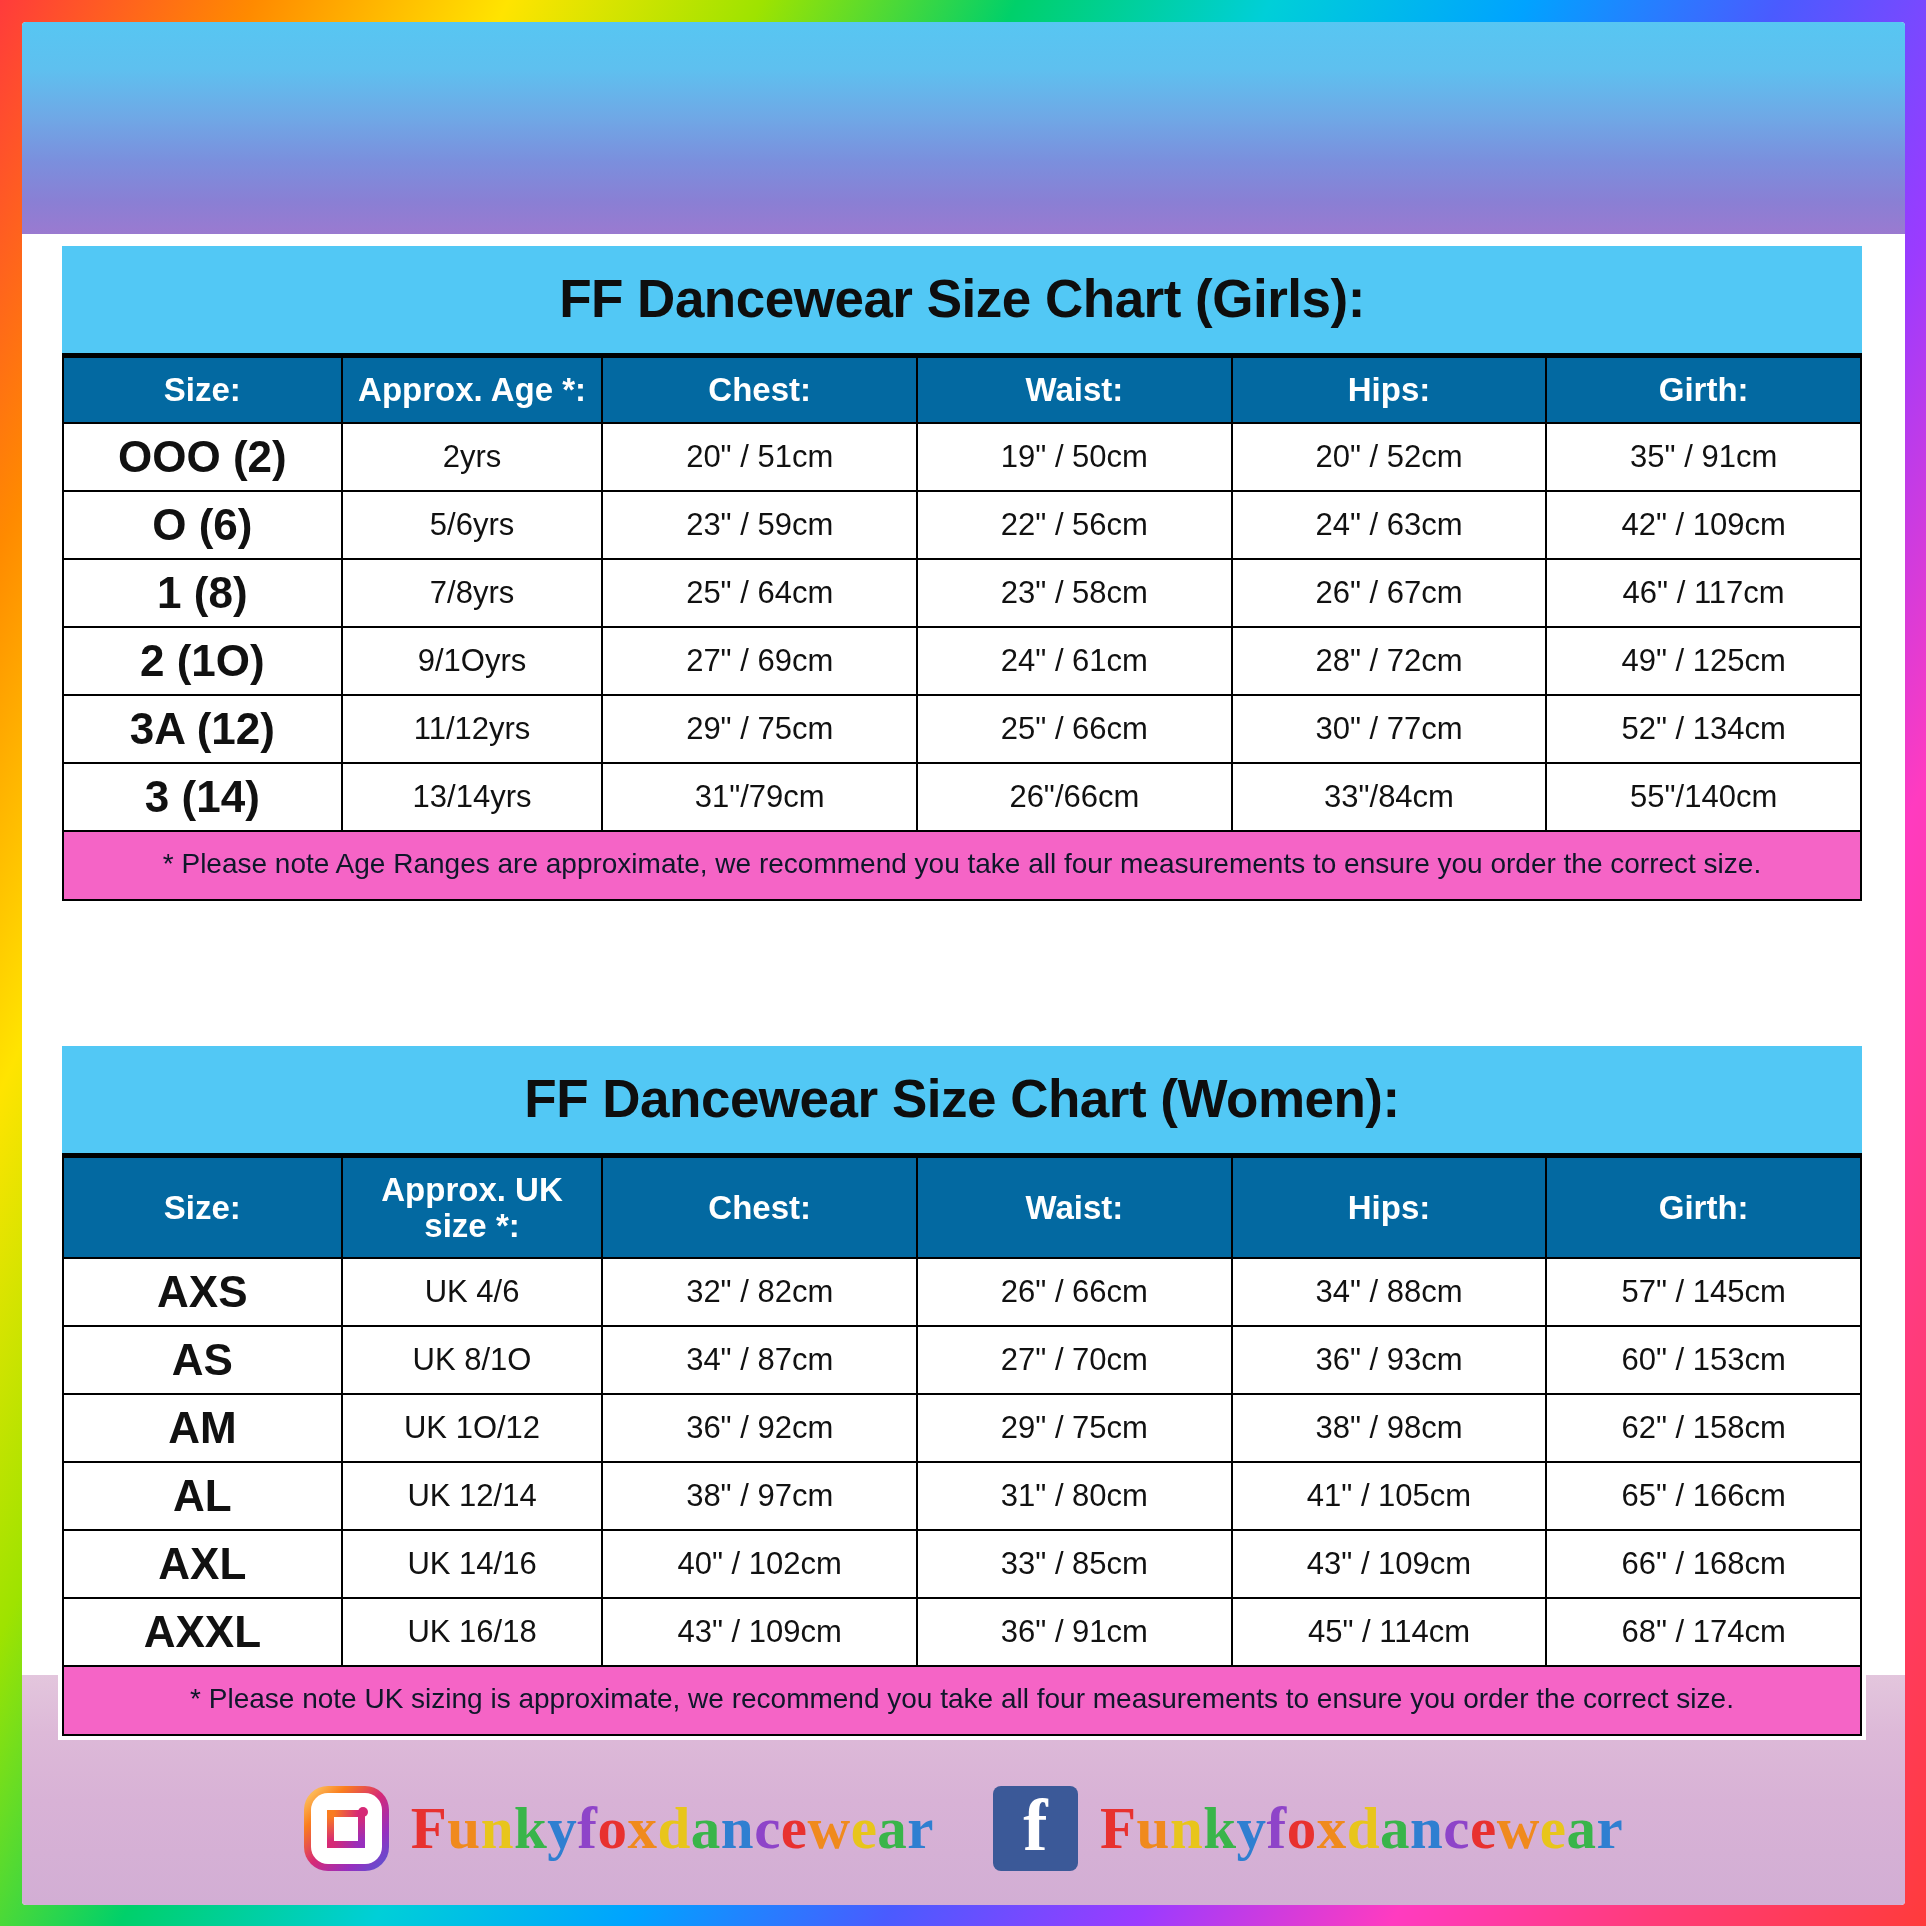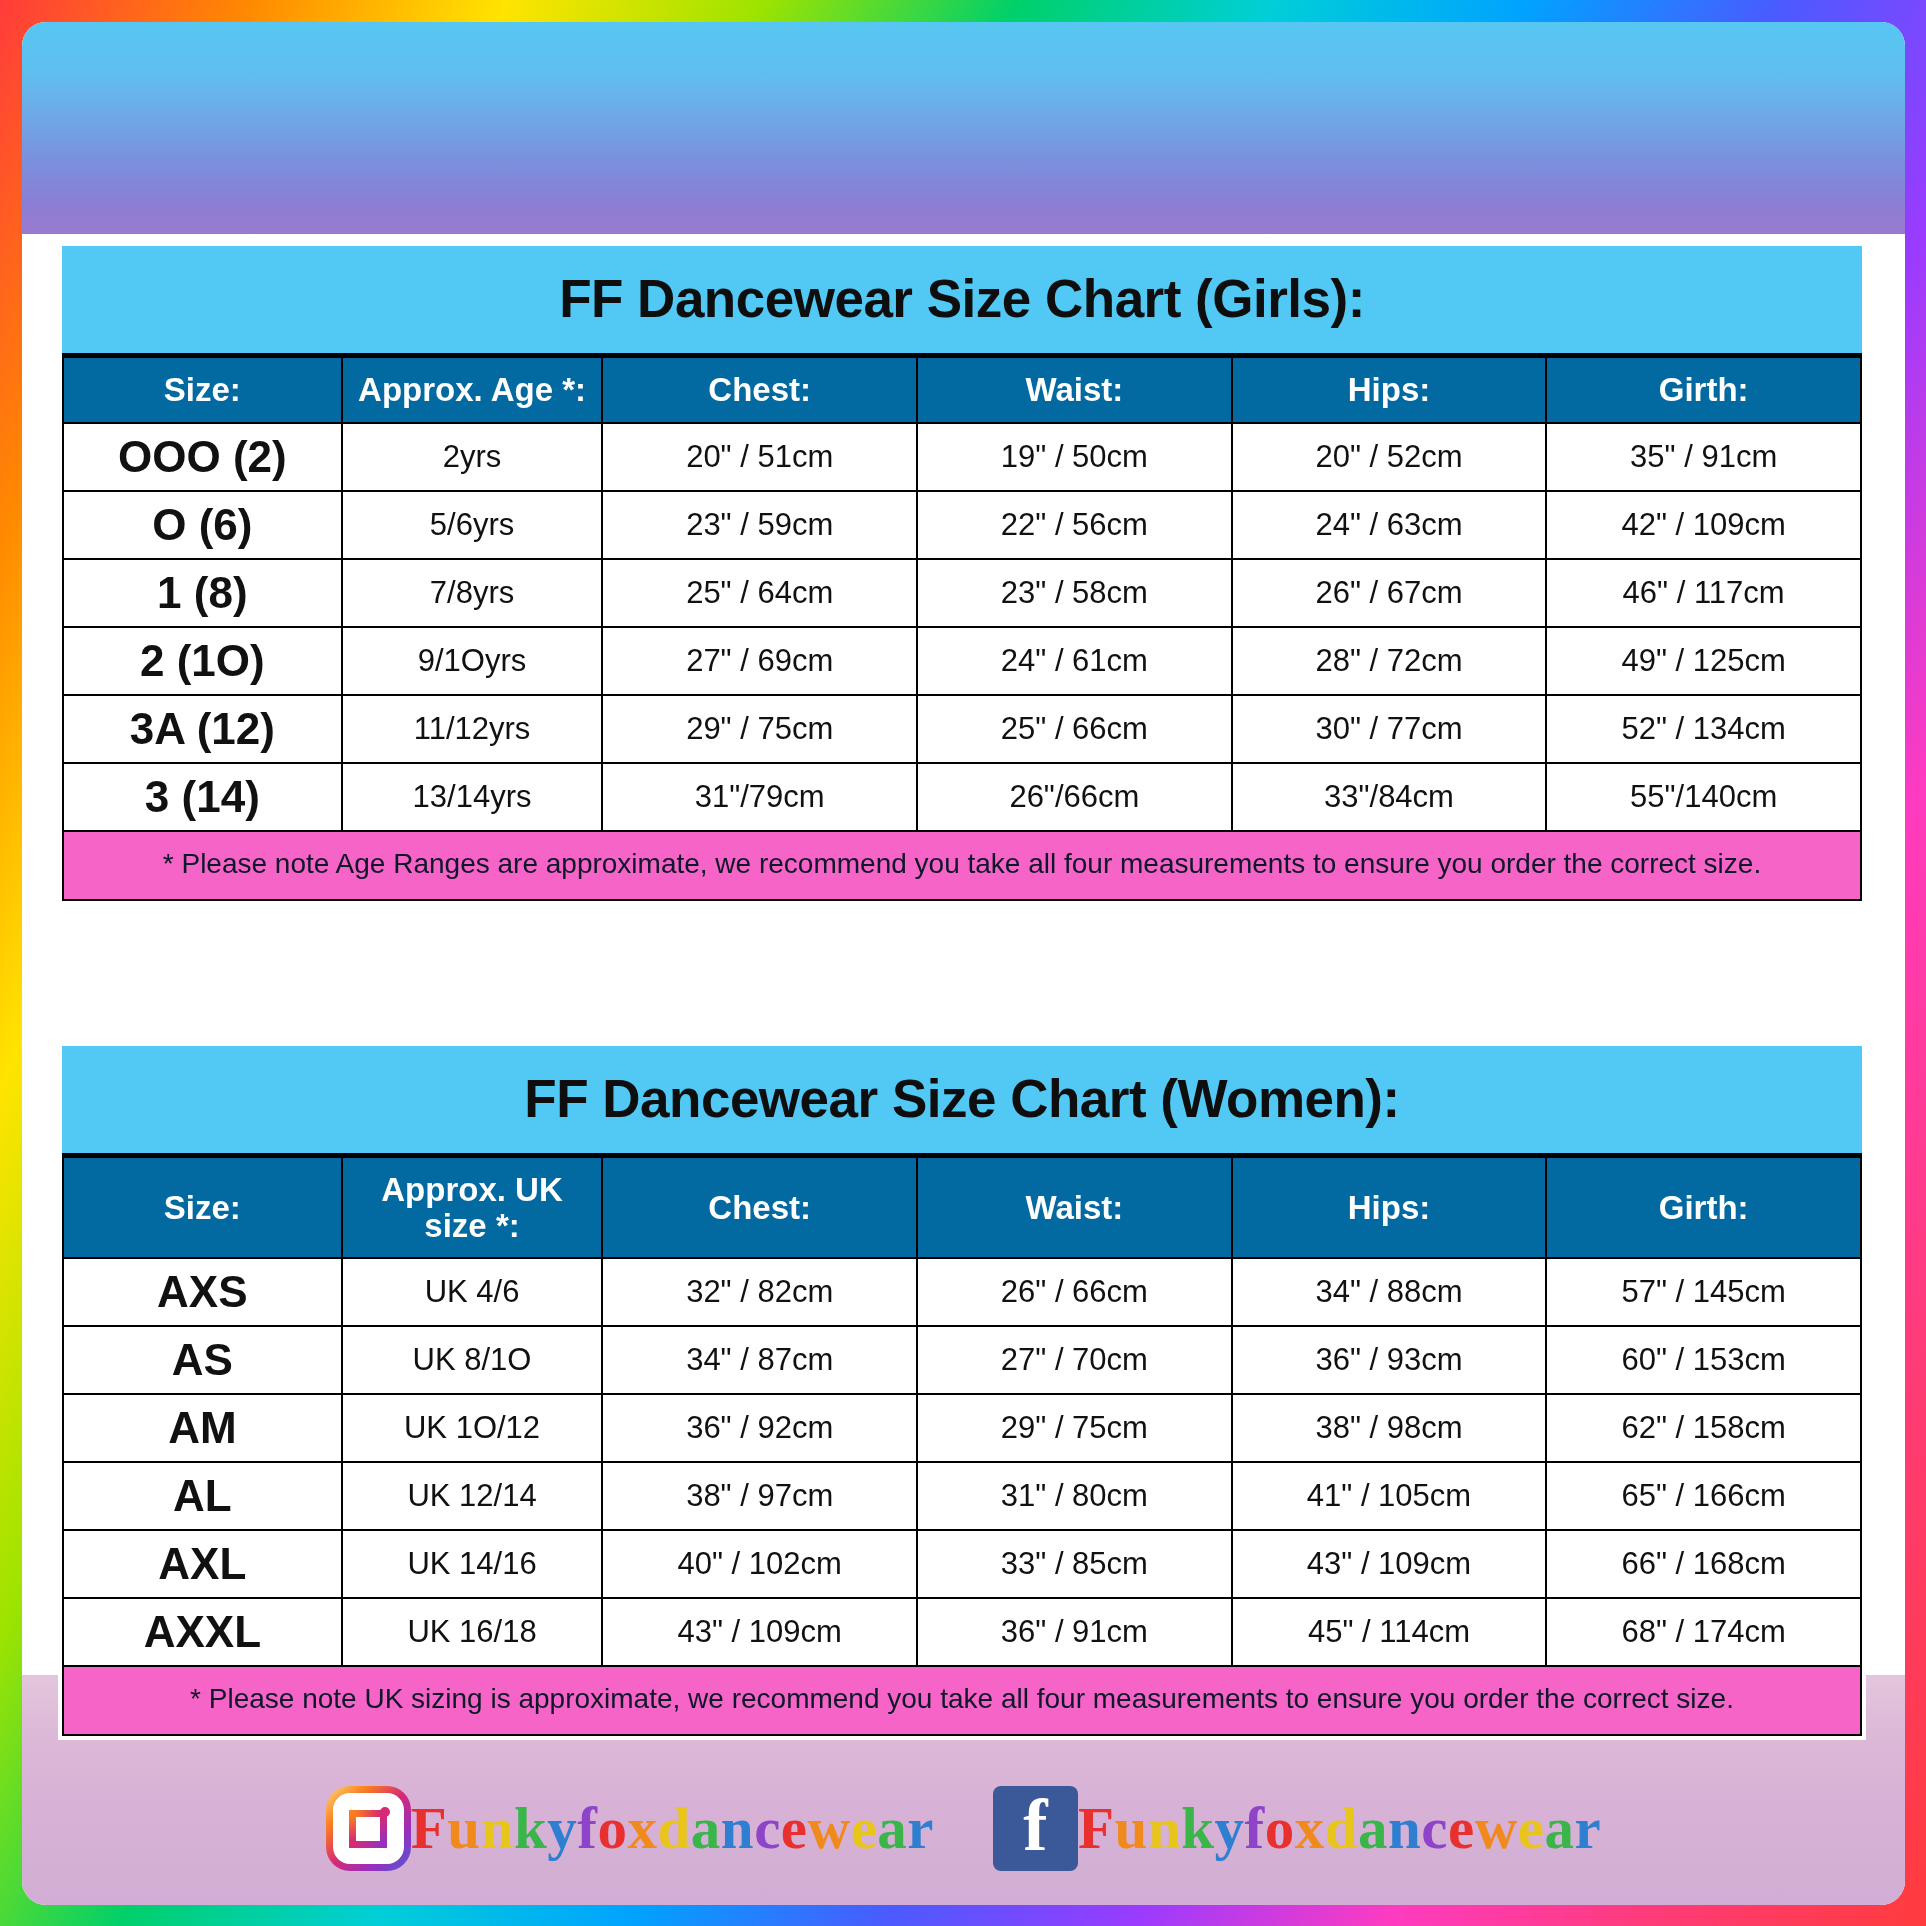--- a/index.html
+++ b/index.html
@@ -25,21 +25,21 @@
         #ff3b3b 0%, #ff8a00 9%, #ffe400 18%, #9ee300 27%,
         #00d06a 36%, #00cfd8 45%, #00a3ff 54%, #4a5bff 63%,
         #9b3bff 72%, #ff3bc0 81%, #ff3b7a 90%, #ff3b3b 100%);
     padding: 22px;
   }
   .page-inner {
     position: relative;
     width: 100%;
     height: 100%;
     box-sizing: border-box;
-    border-radius: 24px;
+    border-radius: 4px;
     overflow: hidden;
     background: #ffffff;
   }
 
   
   .top-band {
     position: absolute;
     left: 0; top: 0;
     width: 100%;
     height: 212px;
@@ -139,20 +139,21 @@
     bottom: 34px;
     width: 100%;
     display: flex;
     align-items: center;
     justify-content: center;
     gap: 59px;
   }
   .social {
     display: flex;
     align-items: center;
+    gap: 22px;
   }
   .ig-badge {
     width: 85px;
     height: 85px;
     border-radius: 24px;
     box-sizing: border-box;
     border: 7px solid transparent;
     background:
       linear-gradient(#fff,#fff) padding-box,
       linear-gradient(135deg,#feda75,#fa7e1e,#d62976,#962fbf,#4f5bd5) border-box;

